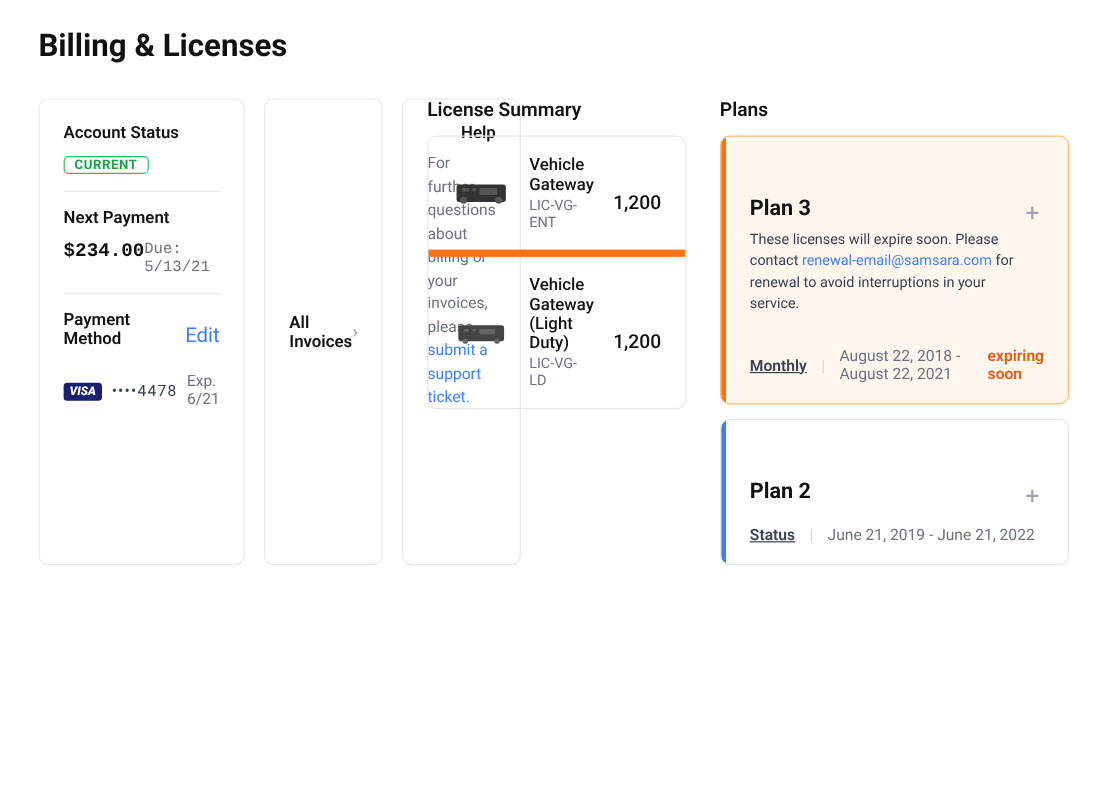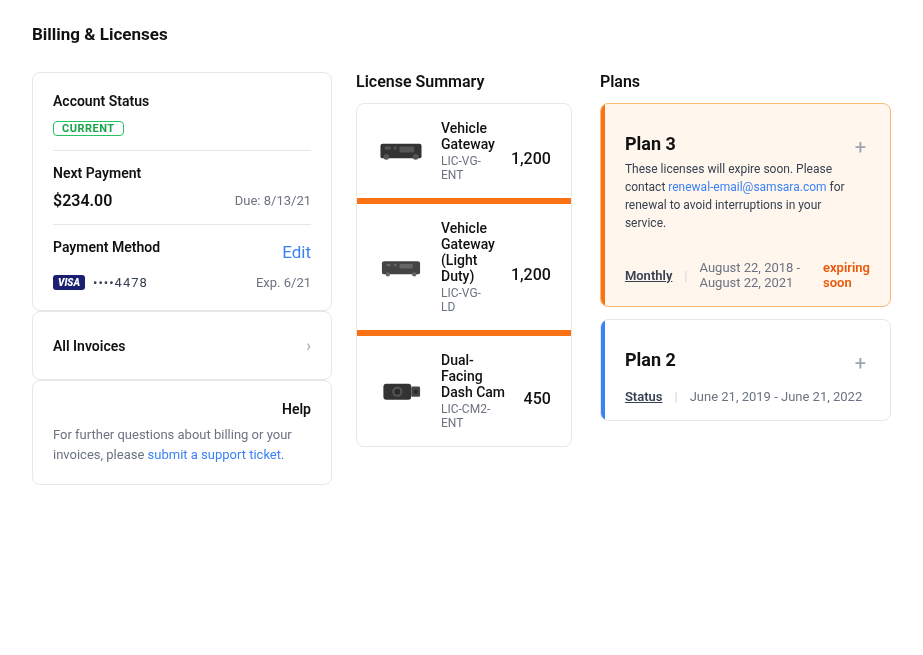--- a/index.html
+++ b/index.html
@@ -7,34 +7,35 @@
       font-family: -apple-system, BlinkMacSystemFont, 'Segoe UI', Roboto, sans-serif;
       background: #fff;
       color: #1a1a1a;
       font-size: 14px;
     }
     .page {
       padding: 24px 32px;
       max-width: 923px;
     }
     .page-title {
-      font-size: 17px;
+      font-size: 26px;
       font-weight: 700;
       margin-bottom: 28px;
       color: #111;
     }
     .layout {
       display: grid;
       grid-template-columns: 300px 1fr;
       gap: 24px;
     }
     
     .left-col {
       display: flex;
-      flex-direction: column;
+      flex-direction: row;
+      gap: 16px;
     }
     .card {
       border: 1px solid #e5e7eb;
       border-radius: 8px;
       padding: 20px;
     }
     .card-section-title {
       font-size: 14px;
       font-weight: 600;
       color: #111;
@@ -51,21 +52,21 @@
       letter-spacing: 0.5px;
     }
     .divider {
       border: none;
       border-top: 1px solid #e5e7eb;
       margin: 14px 0;
     }
     .next-payment-row {
       display: flex;
       justify-content: space-between;
-      align-items: center;
+      font-family: Liberation Mono, monospace;
     }
     .payment-amount {
       font-size: 16px;
       font-weight: 600;
       color: #111;
     }
     .due-date {
       font-size: 13px;
       color: #6b7280;
     }
@@ -222,20 +223,21 @@
       left: 0;
       top: 0;
       bottom: 0;
       width: 4px;
     }
     .plan-left-bar.orange { background: #f97316; }
     .plan-left-bar.blue { background: #3b82f6; }
     .plan-content {
       padding: 29px 20px 16px 24px;
       position: relative;
+      margin-top: 20px;
     }
     .plan-header {
       display: flex;
       justify-content: space-between;
       align-items: flex-start;
     }
     .plan-name {
       font-size: 18px;
       font-weight: 700;
       color: #111;
@@ -294,21 +296,21 @@
 
       <div class="card">
         <div class="card-section-title">Account Status</div>
         <div class="status-badge">CURRENT</div>
 
         <hr class="divider">
 
         <div class="card-section-title">Next Payment</div>
         <div class="next-payment-row">
           <span class="payment-amount">$234.00</span>
-          <span class="due-date">Due: 8/13/21</span>
+          <span class="due-date">Due: 5/13/21</span>
         </div>
 
         <hr class="divider">
 
         <div class="payment-method-header">
           <span class="card-section-title">Payment Method</span>
           <a class="edit-link">Edit</a>
         </div>
         <div class="visa-row">
           <span class="visa-logo">VISA</span>
@@ -366,36 +368,20 @@
                 <circle cx="48" cy="28" r="3" fill="#666"></circle>
               </svg>
             </div>
             <div class="license-info">
               <div class="license-name">Vehicle Gateway (Light Duty)</div>
               <div class="license-code">LIC-VG-LD</div>
             </div>
             <div class="license-count">1,200</div>
           </div>
 
-          <div class="license-row">
-            <div class="device-icon">
-              <svg viewBox="0 0 60 36" fill="none">
-                <rect x="6" y="8" width="38" height="22" rx="4" fill="#333"></rect>
-                <circle cx="25" cy="19" r="7" fill="#555"></circle>
-                <circle cx="25" cy="19" r="4" fill="#2a2a2a"></circle>
-                <rect x="44" y="12" width="12" height="14" rx="2" fill="#444"></rect>
-                <circle cx="50" cy="19" r="3" fill="#2a2a2a"></circle>
-              </svg>
-            </div>
-            <div class="license-info">
-              <div class="license-name">Dual-Facing Dash Cam</div>
-              <div class="license-code">LIC-CM2-ENT</div>
-            </div>
-            <div class="license-count">450</div>
-          </div>
 
         </div>
       </div>
 
       <div>
         <div class="section-title">Plans</div>
 
         <div class="plan-card expiring" style="margin-bottom: 12px;">
           <div class="plan-left-bar orange"></div>
           <div class="plan-content">

